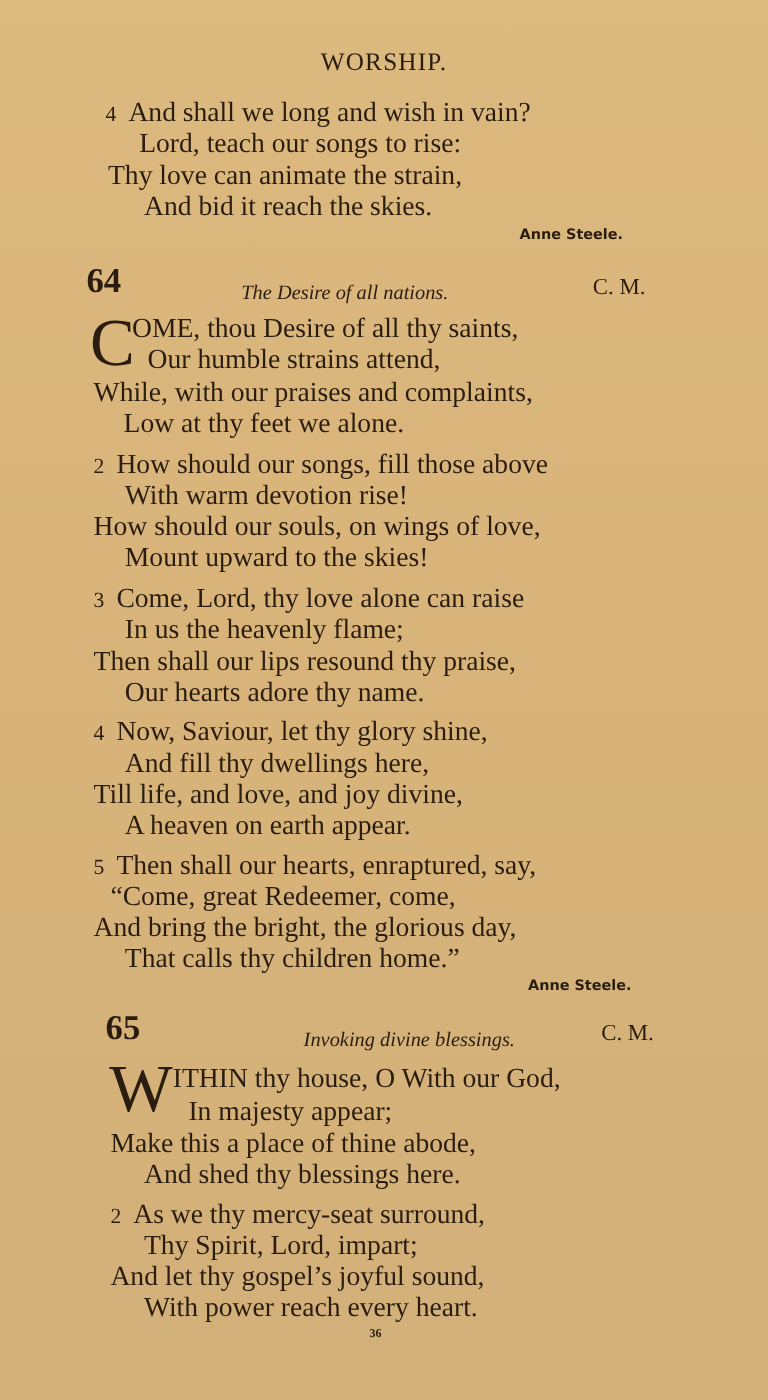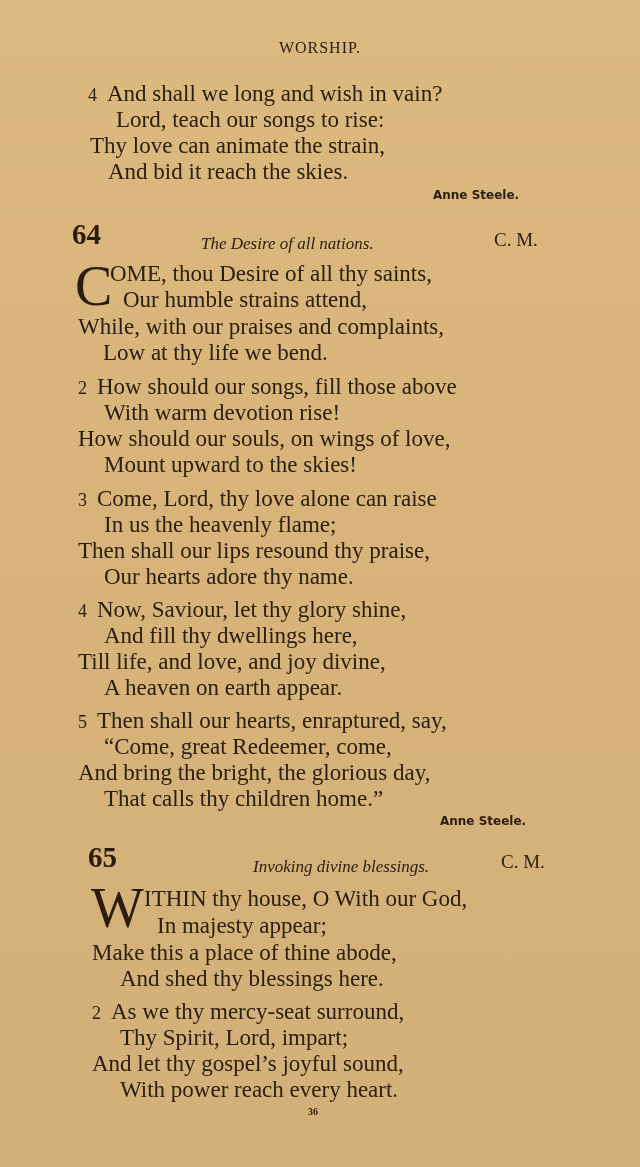--- a/index.html
+++ b/index.html
@@ -6,73 +6,73 @@
   body {
     width: 640px; height: 1167px; overflow: hidden;
     background: #d9b57a;
     background: linear-gradient(180deg, #dcb97e 0%, #d8b47a 45%, #d2b079 100%);
     font-family: "DejaVu Serif", "Liberation Serif", serif;
     color: #2a1d10;
     position: relative;
   }
   .page { position: absolute; left: 0; top: 0; width: 640px; height: 1167px; }
   .abs { position: absolute; white-space: nowrap; }
-  .header { top: 39px; left: 0; width: 640px; text-align: center; font-size: 16px; letter-spacing: 1px; font-family: "Liberation Serif", serif; }
+  .header { top: 39px; left: 0; width: 640px; text-align: center; font-size: 21px; letter-spacing: 1px; font-family: "Liberation Serif", serif; }
   .line { font-family: "Liberation Serif", serif; font-size: 23px; line-height: 26px; }
   .num { font-size: 18px; margin-right: 10px; }
   .attr { font-family: "DejaVu Sans", sans-serif; font-weight: bold; font-size: 12px; }
   .hymn-num { font-family: "Liberation Serif", serif; font-weight: bold; font-size: 29px; }
   .subtitle { font-family: "Liberation Serif", serif; font-style: italic; font-size: 17px; }
   .meter { font-family: "Liberation Serif", serif; font-size: 19px; }
   .dropcap { font-family: "Liberation Serif", serif; font-size: 56px; line-height: 56px; font-weight: normal; }
   .pagenum { font-family: Liberation Serif, serif; font-weight: bold; font-size: 10px; }
 </style>
 </head>
 <body>
 
 <div class="page">
 
   <div class="abs header">WORSHIP.</div>
 
   <div>
     <div class="abs line" style="left:88px; top:81px;"><span class="num">4</span><span>And shall we long and wish in vain?</span></div>
     <div class="abs line" style="left:116px; top:107px;">Lord, teach our songs to rise:</div>
     <div class="abs line" style="left:90px; top:133px;">Thy love can animate the strain,</div>
-    <div class="abs line" style="left:108px; top:159px;">And bid it reach the skies.</div>
+    <div class="abs line" style="left:120px; top:159px;">And bid it reach the skies.</div>
     <div class="abs attr" style="left:433px; top:188px;">Anne Steele.</div>
   </div>
 
   <div>
     <div class="abs hymn-num" style="left:72px; top:218px;">64</div>
     <div class="abs subtitle" style="left:201px; top:234px;">The Desire of all nations.</div>
     <div class="abs meter" style="left:494px; top:229px;">C. M.</div>
 
     <div class="abs dropcap" style="left:75px; top:258px;">C</div>
     <div class="abs line" style="left:110px; top:261px;">OME, thou Desire of all thy saints,</div>
     <div class="abs line" style="left:123px; top:287px;">Our humble strains attend,</div>
     <div class="abs line" style="left:78px; top:314px;text-align:right;">While, with our praises and complaints,</div>
-    <div class="abs line" style="left:103px; top:340px;">Low at thy life we bend.</div>
+    <div class="abs line" style="left:103px; top:340px;">Low at thy feet we alone.</div>
 
     <div class="abs line" style="left:78px; top:374px;"><span class="num">2</span><span>How should our songs, fill those above</span></div>
     <div class="abs line" style="left:104px; top:400px;">With warm devotion rise!</div>
     <div class="abs line" style="left:78px; top:426px;">How should our souls, on wings of love,</div>
     <div class="abs line" style="left:104px; top:452px;">Mount upward to the skies!</div>
 
     <div class="abs line" style="left:78px; top:486px;"><span class="num">3</span><span>Come, Lord, thy love alone can raise</span></div>
     <div class="abs line" style="left:104px; top:512px;">In us the heavenly flame;</div>
     <div class="abs line" style="left:78px; top:538px;">Then shall our lips resound thy praise,</div>
     <div class="abs line" style="left:104px; top:564px;">Our hearts adore thy name.</div>
 
     <div class="abs line" style="left:78px; top:597px;"><span class="num">4</span><span>Now, Saviour, let thy glory shine,</span></div>
     <div class="abs line" style="left:104px; top:623px;">And fill thy dwellings here,</div>
     <div class="abs line" style="left:78px; top:649px;">Till life, and love, and joy divine,</div>
     <div class="abs line" style="left:104px; top:675px;">A heaven on earth appear.</div>
 
     <div class="abs line" style="left:78px; top:708px;"><span class="num">5</span><span>Then shall our hearts, enraptured, say,</span></div>
-    <div class="abs line" style="left:104px; top:734px;text-align:right;">“Come, great Redeemer, come,</div>
+    <div class="abs line" style="left:92px; top:734px;text-align:right;">“Come, great Redeemer, come,</div>
     <div class="abs line" style="left:78px; top:760px;">And bring the bright, the glorious day,</div>
     <div class="abs line" style="left:104px; top:786px;">That calls thy children home.”</div>
 
     <div class="abs attr" style="left:440px; top:814px;">Anne Steele.</div>
   </div>
 
   <div>
     <div class="abs hymn-num" style="left:88px; top:841px;">65</div>
     <div class="abs subtitle" style="left:205px; top:857px;margin-left:48px;">Invoking divine blessings.</div>
     <div class="abs meter" style="left:501px; top:851px;">C. M.</div>

